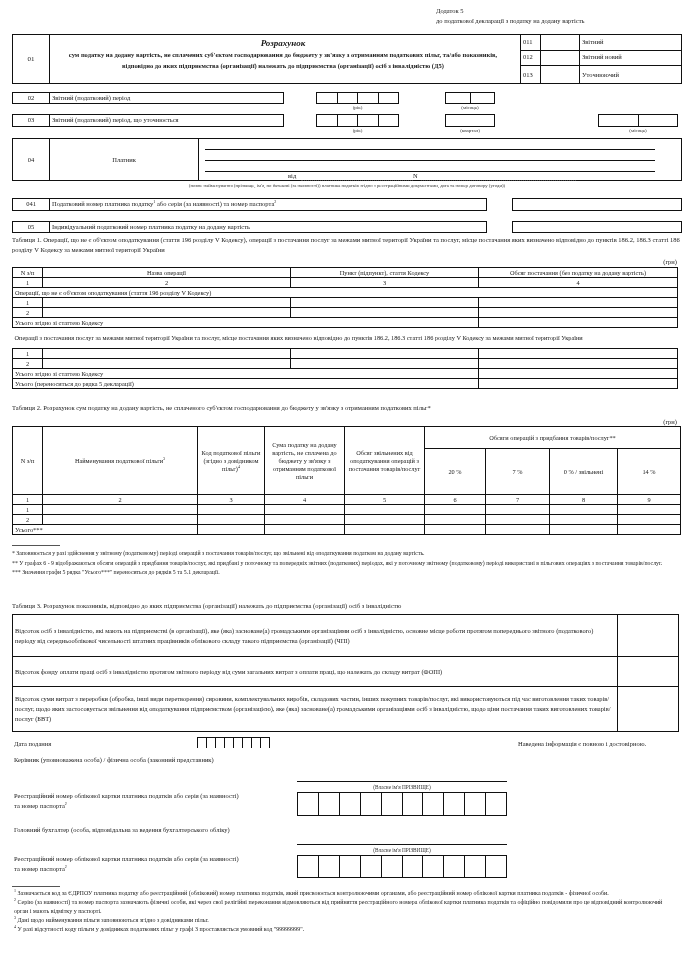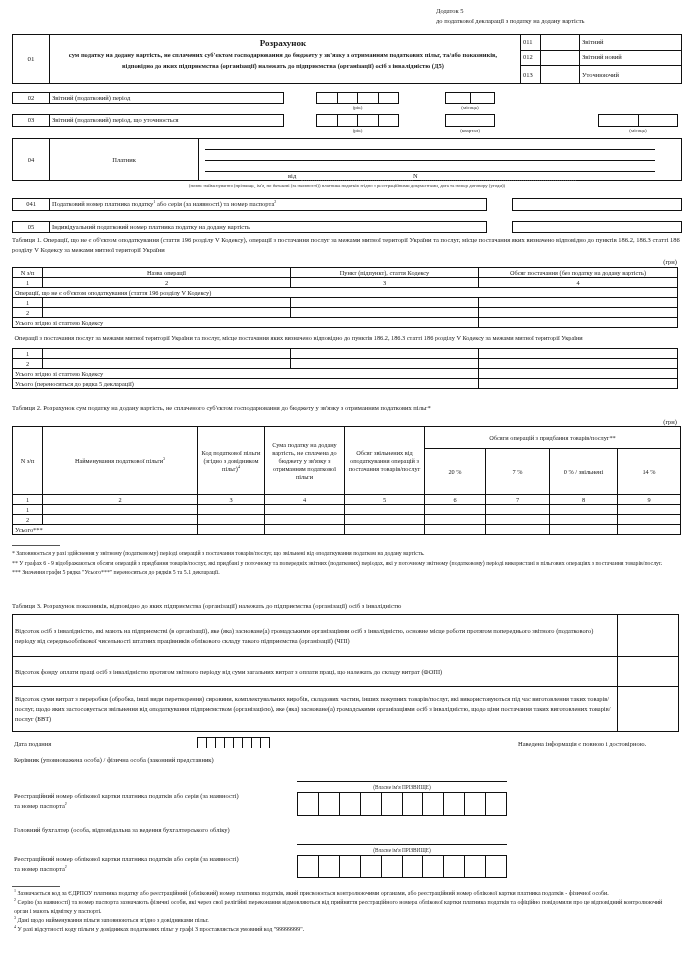--- a/index.html
+++ b/index.html
@@ -25,21 +25,21 @@
 <body>
 
 <div class="abs" style="left:436px;top:6px;font-size:6.5px;line-height:10px;">
   <div>Додаток 5</div>
   <div>до податкової декларації з податку на додану вартість</div>
 </div>
 
 <div class="box" style="left:12px;top:34px;width:509px;height:50px;">
   <div class="abs center" style="left:0;top:0;width:36px;height:48px;line-height:48px;border-right:1px solid #111;font-size:7px;">01</div>
   <div class="abs center" style="left:40px;top:2px;width:460px;">
-    <div class="bold" style="font-size:9px;line-height:12px;">Розрахунок</div>
+    <div class="bold" style="font-size:9px;line-height:12px;font-style:italic;">Розрахунок</div>
     <div class="bold" style="font-size:6.5px;line-height:11px;">сум податку на додану вартість, не сплачених суб'єктом господарювання до бюджету у зв'язку з отриманням податкових пільг, та/або показників, відповідно до яких підприємства (організації) належать до підприємства (організації) осіб з інвалідністю (Д5)</div>
   </div>
 </div>
 <div class="box" style="left:520px;top:34px;width:162px;height:50px;border-left:none;">
   <div style="position:absolute;left:0;top:0;width:161px;height:15px;border-bottom:1px solid #111;">
     <span class="abs" style="left:3px;top:3px;font-size:6.5px;">011</span>
     <span class="abs" style="left:20px;top:0;width:38px;height:15px;border-left:1px solid #111;border-right:1px solid #111;"></span>
     <span class="abs" style="left:62px;top:3px;font-size:6.5px;">Звітний</span>
   </div>
   <div style="position:absolute;left:0;top:15px;width:161px;height:15px;border-bottom:1px solid #111;">

